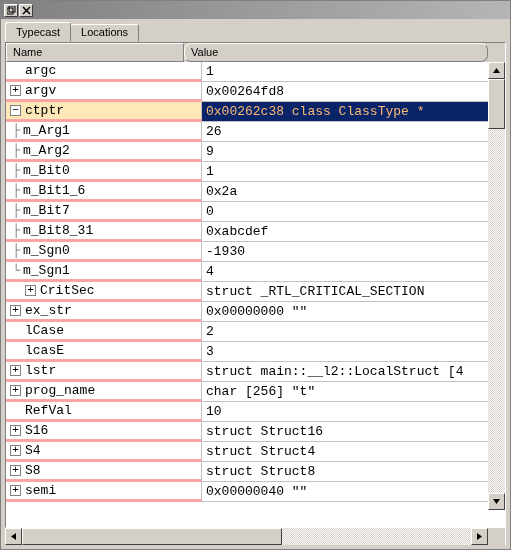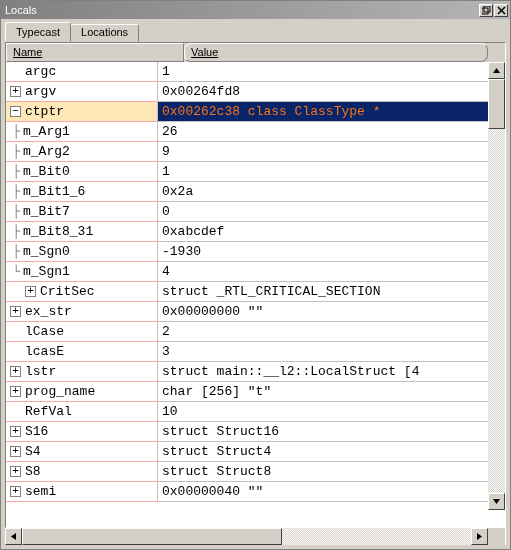--- a/index.html
+++ b/index.html
@@ -96,61 +96,60 @@
     flex-shrink: 0;
   }
   .grid-header-cell {
     border: 1px solid;
     border-color: #fff #808080 #808080 #fff;
     padding: 2px 6px;
     background: #d4d0c8;
     overflow: hidden;
     white-space: nowrap;
     cursor: pointer;
-    text-decoration: underline;
   }
   .col-name { width: 178px; flex-shrink: 0; }
   .col-value { flex: 1; }
   .grid-body {
     flex: 1;
     overflow: hidden;
     font-family: "Courier New", monospace;
     font-size: 13px;
   }
   .row {
     display: flex;
     height: 20px;
     align-items: stretch;
   }
   .cell-name {
-    width: 152px;
+    width: 196px;
     flex-shrink: 0;
     border-right: 1px solid #c0c0c0;
-    border-bottom: 1px solid #fca5a5;
+    border-bottom: 3px solid #fca5a5;
     display: flex;
     align-items: center;
     padding-left: 4px;
     white-space: nowrap;
     overflow: hidden;
   }
   .cell-value {
     flex: 1;
     border-bottom: 1px solid #c0c0c0;
     display: flex;
     align-items: center;
     padding-left: 4px;
     white-space: nowrap;
     overflow: hidden;
   }
   .row.selected .cell-name {
     background: #ffe8b8;
   }
   .row.selected .cell-value {
     background: #0a246a;
-    color: #f97316;
+    color: #fdba74;
   }
   .tree-ctrl {
     width: 11px;
     height: 11px;
     border: 1px solid #808080;
     display: inline-flex;
     align-items: center;
     justify-content: center;
     font-family: "Courier New", monospace;
     font-size: 11px;
@@ -240,21 +239,20 @@
   .hscroll-corner {
      width: 17px; height: 17px; background: #d4d0c8; flex-shrink: 0;
   }
 </style>
 </head>
 <body>
 
 <div class="window">
 
   <div class="titlebar">
-    <span class="titlebar-text">Locals</span>
     <div class="titlebar-btns">
       <div class="titlebar-btn">
         <svg viewBox="0 0 9 9">
           <rect x="0" y="2" width="6" height="6" fill="none" stroke="#000" stroke-width="1"></rect>
           <rect x="2" y="0" width="6" height="6" fill="none" stroke="#000" stroke-width="1"></rect>
         </svg>
       </div>
       <div class="titlebar-btn">
         <svg viewBox="0 0 9 9">
           <line x1="1" y1="1" x2="8" y2="8" stroke="#000" stroke-width="1.5"></line>

